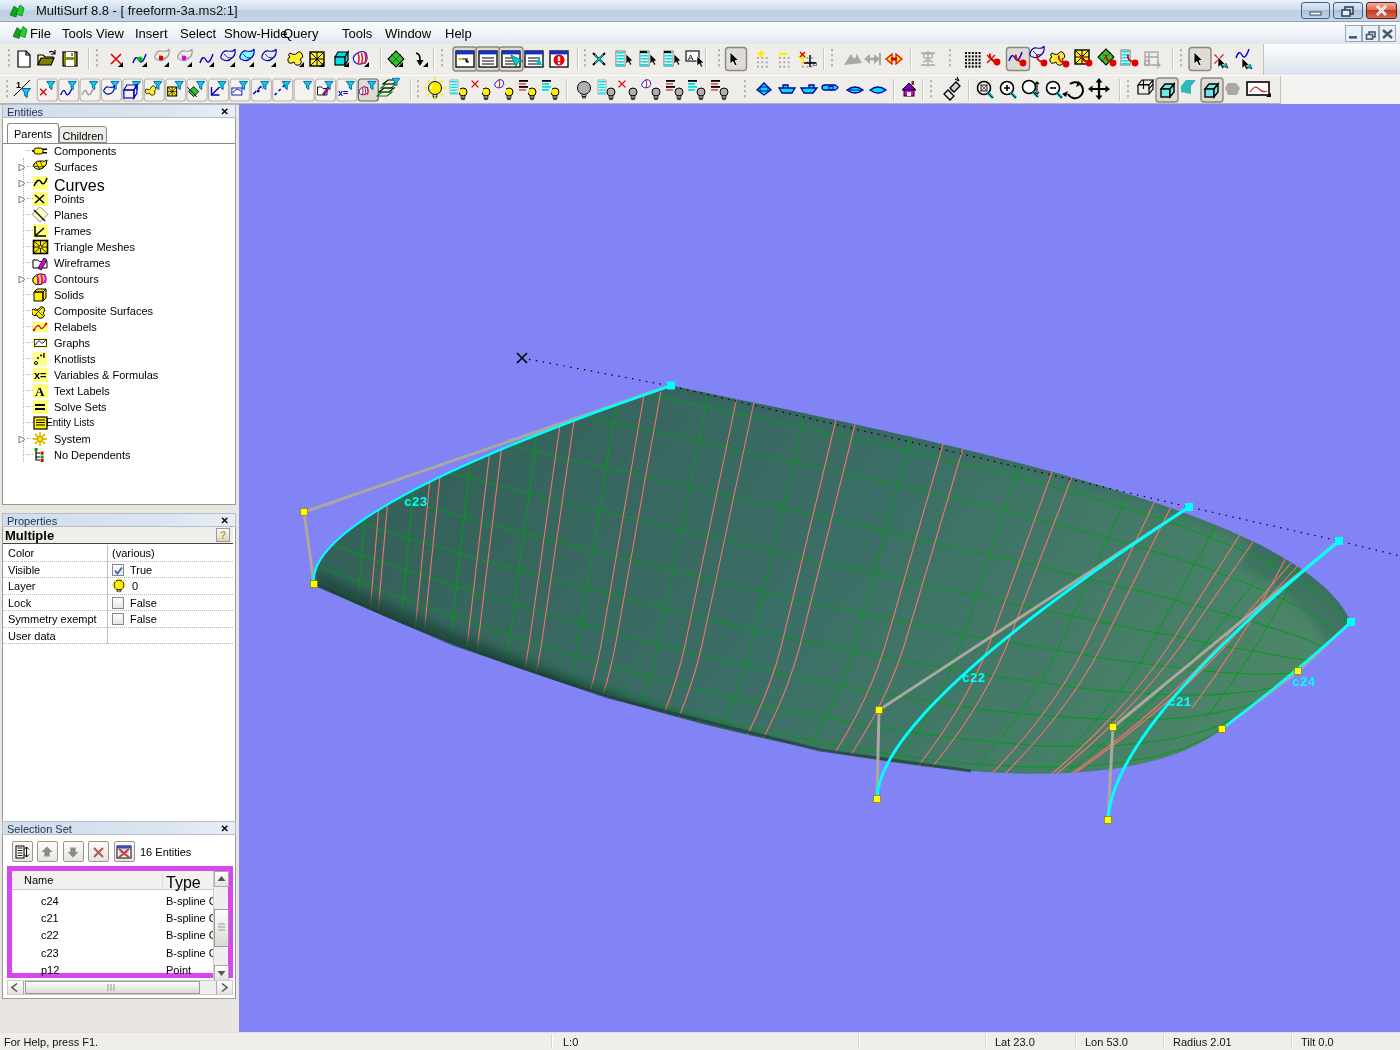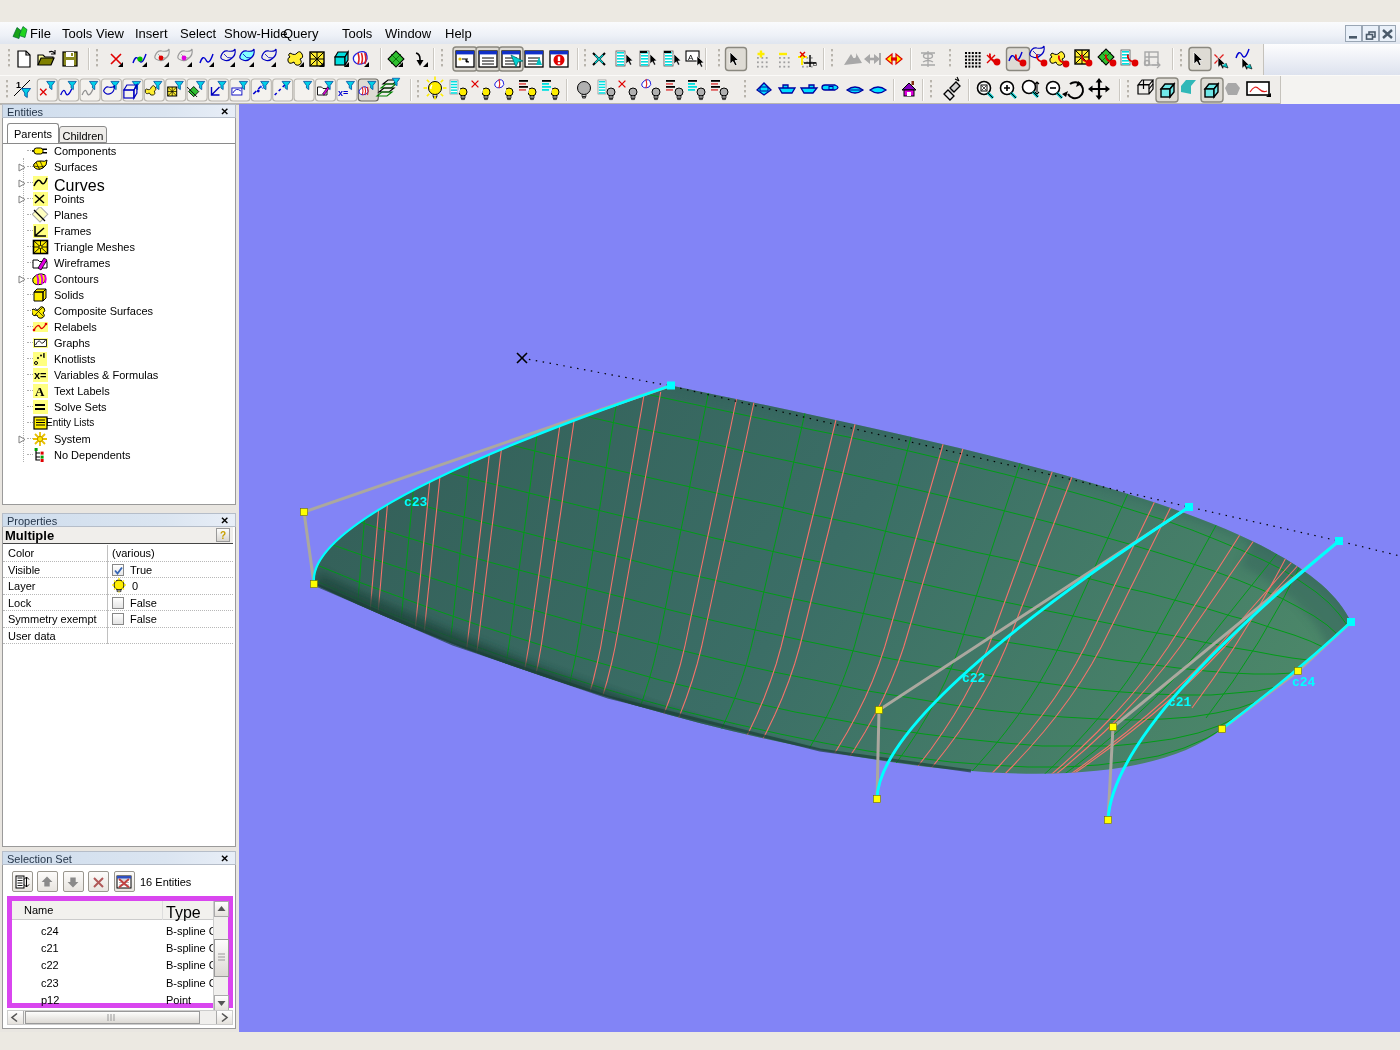--- a/index.html
+++ b/index.html
@@ -32,20 +32,38 @@
   #statusbar { position:absolute; left:0; top:1032px; width:1400px; height:18px;
     background:#f0eeeb; border-top:1px solid #e5e2dd; font-size:11px; color:#111; }
   #statusbar span { position:absolute; top:3px; }
   .ssep { position:absolute; top:1px; height:15px; width:2px; border-left:1px solid #d8d5d0; border-right:1px solid #fff; }
   
   #vp { position:absolute; left:239px; top:104px; width:1161px; height:928px; background:#8182f4; }
 </style>
 </head>
 <body>
 <div id="win">
+  <div id="titlebar">
+    <svg style="position:absolute;left:8px;top:3px" width="18" height="16" viewBox="0 0 18 16">
+      <path d="M2,12 L6,3 L10,6 L8,14 Z" fill="#17a317" stroke="#063" stroke-width="0.7"></path>
+      <path d="M8,11 L12,2 L16,5 L14,13 Z" fill="#1fd41f" stroke="#063" stroke-width="0.7"></path>
+    </svg>
+    <div class="ttxt">MultiSurf 8.8 - [ freeform-3a.ms2:1]</div>
+    <div class="wbtn" id="bmin"><svg width="27" height="15">
+          <rect x="8" y="9" width="11" height="3" fill="#fff" stroke="#30465e" stroke-width="1"></rect>
+        </svg></div>
+    <div class="wbtn" id="bmax"><svg width="28" height="15">
+          <rect x="11" y="4" width="8" height="7" fill="none" stroke="#30465e" stroke-width="1.6"></rect>
+          <rect x="8" y="7" width="8" height="6" fill="#e8f0f8" stroke="#30465e" stroke-width="1.6"></rect>
+        </svg></div>
+    <div class="wbtn" id="bclose"><svg width="29" height="15">
+          <path d="M10,3 L19,12 M19,3 L10,12" stroke="#fff" stroke-width="2.6"></path>
+          <path d="M10,3 L19,12 M19,3 L10,12" stroke="#301610" stroke-width="0.5" fill="none" opacity="0.4"></path>
+        </svg></div>
+  </div>
   <div id="menubar">
     <svg style="position:absolute;left:11px;top:2px" width="18" height="17" viewBox="0 0 18 16">
       <path d="M2,12 L6,3 L10,6 L8,14 Z" fill="#17a317" stroke="#063" stroke-width="0.7"></path>
       <path d="M8,11 L12,2 L16,5 L14,13 Z" fill="#1fd41f" stroke="#063" stroke-width="0.7"></path>
     </svg>
     <span class="mi" style="left:30px">File</span>
     <span class="mi" style="left:62px">Tools</span>
     <span class="mi" style="left:96px">View</span>
     <span class="mi" style="left:135px">Insert</span>
     <span class="mi" style="left:180px">Select</span>
@@ -929,21 +947,21 @@
             <span style="position:absolute;left:5px;top:2px;font-size:11px">Symmetry exempt</span>
             <span style="position:absolute;left:109px;top:2px;width:12px;height:12px;border:1px solid #888;background:linear-gradient(#fff,#e4e4e4)"></span>
             <span style="position:absolute;left:127px;top:2px;font-size:11px">False</span>
           </div>
           <div style="position:absolute;left:0;top:100.5px;width:230px;height:16.5px;border-bottom:1px dotted #b8b8b8">
             <span style="position:absolute;left:5px;top:2px;font-size:11px">User data</span>
           </div>
           <div style="position:absolute;left:104px;top:18px;height:99px;width:0;border-left:1px solid #c0c0c0"></div>
         </div>
       </div>
-      <div class="panel" style="top:746px;height:144px">
+      <div class="panel" style="top:716px;height:144px">
         <div class="phead">Selection Set<span class="px">✕</span></div>
         <div class="pbody" style="height:164px">
           <span style="position:absolute;top:6px;left:9px;width:21px;height:21px;background:linear-gradient(#fcfbfa,#e8e5e0);border:1px solid #9a978f;border-radius:2px">
             <svg width="19" height="19" style="display:block;margin:1px auto">
               <rect x="3" y="3" width="8" height="12" fill="#fff" stroke="#000"></rect>
               <path d="M4.5,5 h5 M4.5,7.5 h5 M4.5,10 h5 M4.5,12.5 h5" stroke="#000" stroke-width="0.9"></path>
               <path d="M13.5,4 v10 m-2.5,-2.5 l2.5,2.5 l2.5,-2.5 m-2.5,-7.5 l-2.5,2.5 m2.5,-2.5 l2.5,2.5" stroke="#000" fill="none"></path>
             </svg>
           </span>
           <span style="position:absolute;top:6px;left:34px;width:21px;height:21px;background:linear-gradient(#fcfbfa,#e8e5e0);border:1px solid #9a978f;border-radius:2px">
@@ -1017,13 +1035,27 @@
             </div>
             <div style="position:absolute;left:17px;top:0;width:175px;height:13px;background:linear-gradient(#fdfdfc,#dcd9d4);border:1px solid #999">
               <svg width="173" height="11" style="display:block">
                 <path d="M82,2 v7 M85,2 v7 M88,2 v7" stroke="#999" stroke-width="1"></path>
               </svg>
             </div>
           </div>
         </div>
       </div>
     </div>
+  <div id="statusbar">
+    <span style="left:4px">For Help, press F1.</span>
+    <span style="left:563px">L:0</span>
+    <span style="left:995px">Lat 23.0</span>
+    <span style="left:1085px">Lon 53.0</span>
+    <span style="left:1173px">Radius 2.01</span>
+    <span style="left:1301px">Tilt 0.0</span>
+    <div class="ssep" style="left:551px"></div>
+    <div class="ssep" style="left:858px"></div>
+    <div class="ssep" style="left:985px"></div>
+    <div class="ssep" style="left:1075px"></div>
+    <div class="ssep" style="left:1163px"></div>
+    <div class="ssep" style="left:1291px"></div>
+  </div>
 </div>
 
 </body></html>

